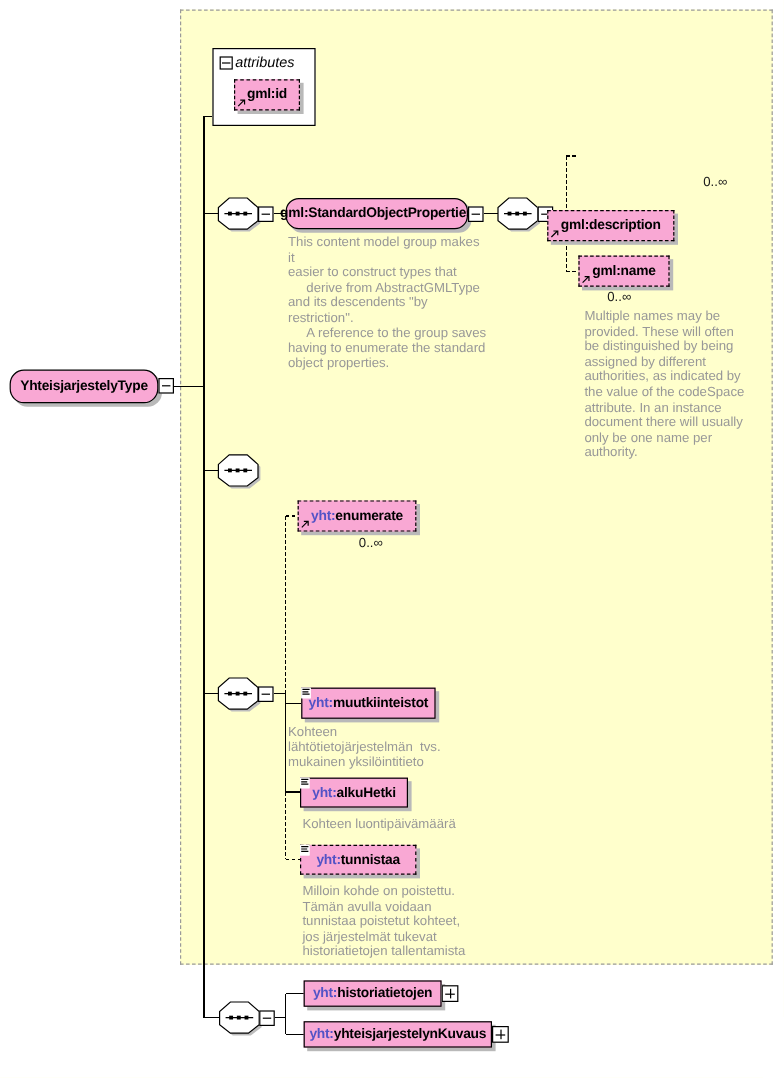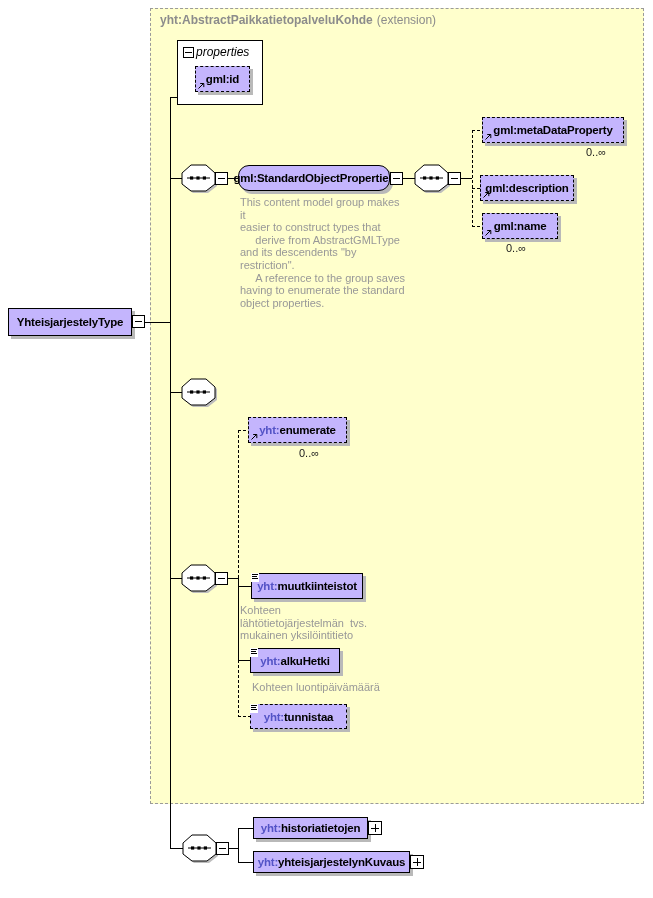--- a/index.html
+++ b/index.html
@@ -4,26 +4,26 @@
 <style>
   html,body{margin:0;padding:0;background:#fff;}
   .canvas{position:relative;width:653px;height:898px;background:#fff;overflow:hidden;
           font-family:"Liberation Sans",sans-serif;}
   .panel{position:absolute;left:150px;top:8px;width:494px;height:796px;
          background:#ffffcc;border:1px dashed #9a9a9a;box-sizing:border-box;}
   .panel-header{position:absolute;left:160px;top:13px;font-size:12px;color:#8c8c8c;white-space:nowrap;}
   .hdr-b{font-weight:bold;}
   .hdr-n{margin-left:4px;}
   .wires{position:absolute;left:0;top:0;pointer-events:none;}
-  .box{position:absolute;background:#c4b5fd;border:1px solid #000;box-sizing:border-box;
+  .box{position:absolute;background:#f9a8d4;border:1px solid #000;box-sizing:border-box;
        display:flex;align-items:center;justify-content:center;
        font-size:11.5px;font-weight:bold;letter-spacing:-0.2px;color:#000;white-space:nowrap;
        box-shadow:3px 3px 0 #b9b9b9;}
   .dashedbox{border-style:dashed;}
-  .round{border-radius:0;}
+  .round{border-radius:12px;}
   .round-lg{border-radius:11px;}
   .pfx{color:#5353c6;}
   .ann{position:absolute;font-size:11px;line-height:12.6px;color:#989898;white-space:pre-line;}
   .occ{position:absolute;font-size:11px;color:#1a1a1a;white-space:nowrap;}
   .ctl{position:absolute;width:13px;height:13px;background:#fff;border:1px solid #000;box-sizing:border-box;}
   .ctl .h{position:absolute;left:2px;right:2px;top:5px;height:1px;background:#000;}
   .ctl.plus{width:14px;height:14px;}
   .ctl.plus .h{top:6px;}
   .ctl.plus .v{position:absolute;top:2px;bottom:2px;left:6px;width:1px;background:#000;}
   .attrbox{position:absolute;left:177px;top:40px;width:86px;height:65px;background:#fff;
@@ -59,23 +59,20 @@
       <line x1="1" y1="1.5" x2="7" y2="1.5" stroke="#000000"></line>
       <line x1="1" y1="3.5" x2="6" y2="3.5" stroke="#000000"></line>
       <line x1="1" y1="5.5" x2="7" y2="5.5" stroke="#000000"></line>
     </symbol>
   </defs>
 </svg>
 
 <div class="canvas">
 
   <div class="panel"></div>
-  <div class="panel-header">
-    <span class="hdr-b">yht:AbstractPaikkatietopalveluKohde</span><span class="hdr-n">(extension)</span>
-  </div>
 
   <svg class="wires" width="653" height="898" shape-rendering="crispEdges">
     <g stroke="#000" stroke-width="1" fill="none">
       <line x1="145" y1="322" x2="170" y2="322"></line>
       <line x1="170" y1="97" x2="170" y2="848"></line>
       <line x1="170" y1="97" x2="177" y2="97"></line>
       <line x1="170" y1="178" x2="182" y2="178"></line>
       <line x1="228" y1="178" x2="238" y2="178"></line>
       <line x1="403" y1="178" x2="415" y2="178"></line>
       <line x1="461" y1="178" x2="472" y2="178"></line>
@@ -104,21 +101,21 @@
   <div class="box round" style="left:8px;top:308px;width:124px;height:28px">YhteisjarjestelyType</div>
   <div class="ctl" style="left:132px;top:315px">
       <span class="h"></span>
     </div>
 
   <div class="attrbox">
     <div class="attrhead">
       <span class="sqbtn">
           <span class="h"></span>
         </span>
-      <span class="attrlabel">properties</span>
+      <span class="attrlabel">attributes</span>
     </div>
   </div>
   <div class="box dashedbox" style="left:195px;top:66px;width:55px;height:26px">
     <svg class="ref" width="9" height="9">
         <use href="#ref-arrow"></use>
       </svg>
     <span>gml:id</span>
   </div>
 
   <svg class="seq" style="left:179px;top:162px">
@@ -140,42 +137,46 @@
 having to enumerate the standard
 object properties.</div>
 
   <svg class="seq" style="left:412px;top:162px">
       <use href="#seq-octagon"></use>
     </svg>
   <div class="ctl" style="left:448px;top:172px">
       <span class="h"></span>
     </div>
 
-  <div class="box dashedbox" style="left:482px;top:117px;width:142px;height:26px">
-    <svg class="ref" width="9" height="9">
-        <use href="#ref-arrow"></use>
-      </svg>
-    <span>gml:metaDataProperty</span>
-  </div>
   <div class="occ" style="left:586px;top:146px">0..∞</div>
 
-  <div class="box dashedbox" style="left:480px;top:175px;width:94px;height:26px">
+  <div class="box dashedbox" style="left:456px;top:175px;width:106px;height:26px">
     <svg class="ref" width="9" height="9">
         <use href="#ref-arrow"></use>
       </svg>
     <span>gml:description</span>
   </div>
 
   <div class="box dashedbox" style="left:482px;top:213px;width:76px;height:26px">
     <svg class="ref" width="9" height="9">
         <use href="#ref-arrow"></use>
       </svg>
     <span>gml:name</span>
   </div>
   <div class="occ" style="left:506px;top:242px">0..∞</div>
+  <div class="ann" style="left:487px;top:258px;width:146px">Multiple names may be
+provided.  These will often
+be distinguished by being
+assigned by different
+authorities, as indicated by
+the value of the codeSpace
+attribute.  In an instance
+document there will usually
+only be one name per
+authority.</div>
 
   <svg class="seq" style="left:179px;top:376px">
       <use href="#seq-octagon"></use>
     </svg>
 
   <svg class="seq" style="left:179px;top:562px">
       <use href="#seq-octagon"></use>
     </svg>
   <div class="ctl" style="left:215px;top:572px">
       <span class="h"></span>
@@ -210,20 +211,25 @@
   </div>
   <div class="ann" style="left:252px;top:681px;width:180px">Kohteen luontipäivämäärä</div>
 
   <div class="box dashedbox" style="left:250px;top:704px;width:97px;height:25px">
     <svg class="lines-ic" width="8" height="9">
         <use href="#lines-glyph"></use>
       </svg>
     <span class="pfx">yht:</span>
       <span>tunnistaa</span>
   </div>
+  <div class="ann" style="left:252px;top:737px;width:175px">Milloin kohde on poistettu.
+Tämän avulla voidaan
+tunnistaa poistetut kohteet,
+jos järjestelmät tukevat
+historiatietojen tallentamista</div>
 
   <svg class="seq" style="left:180px;top:832px">
       <use href="#seq-octagon"></use>
     </svg>
   <div class="ctl" style="left:216px;top:842px">
       <span class="h"></span>
     </div>
 
   <div class="box" style="left:253px;top:817px;width:115px;height:22px">
     <span class="pfx">yht:</span>

